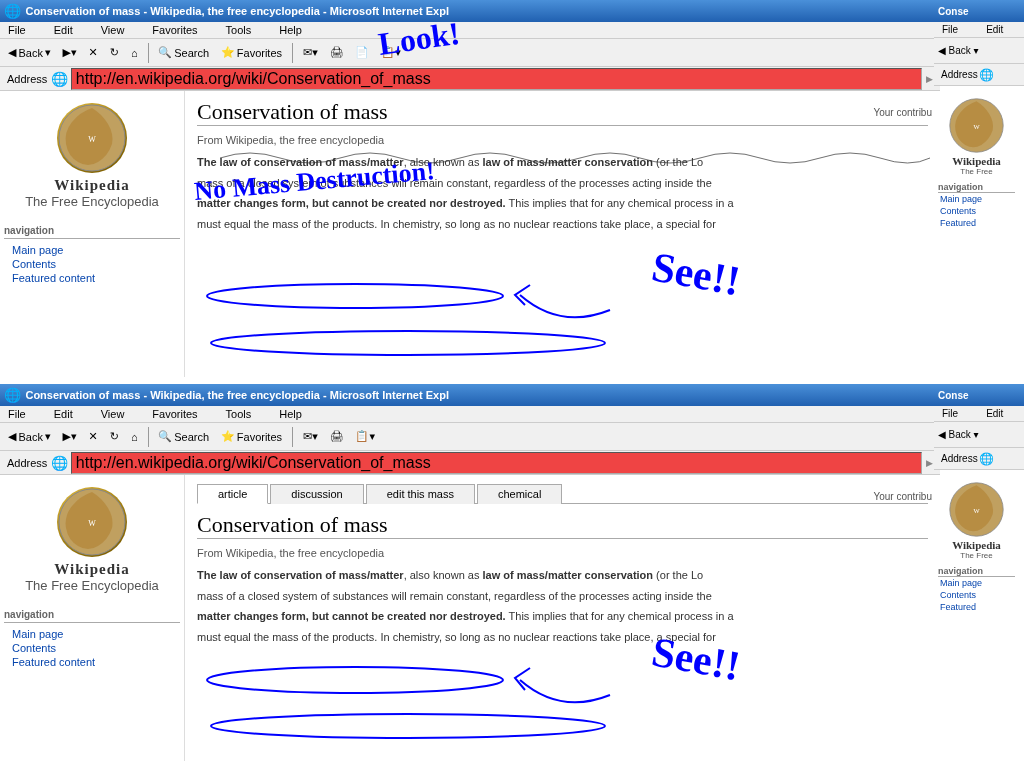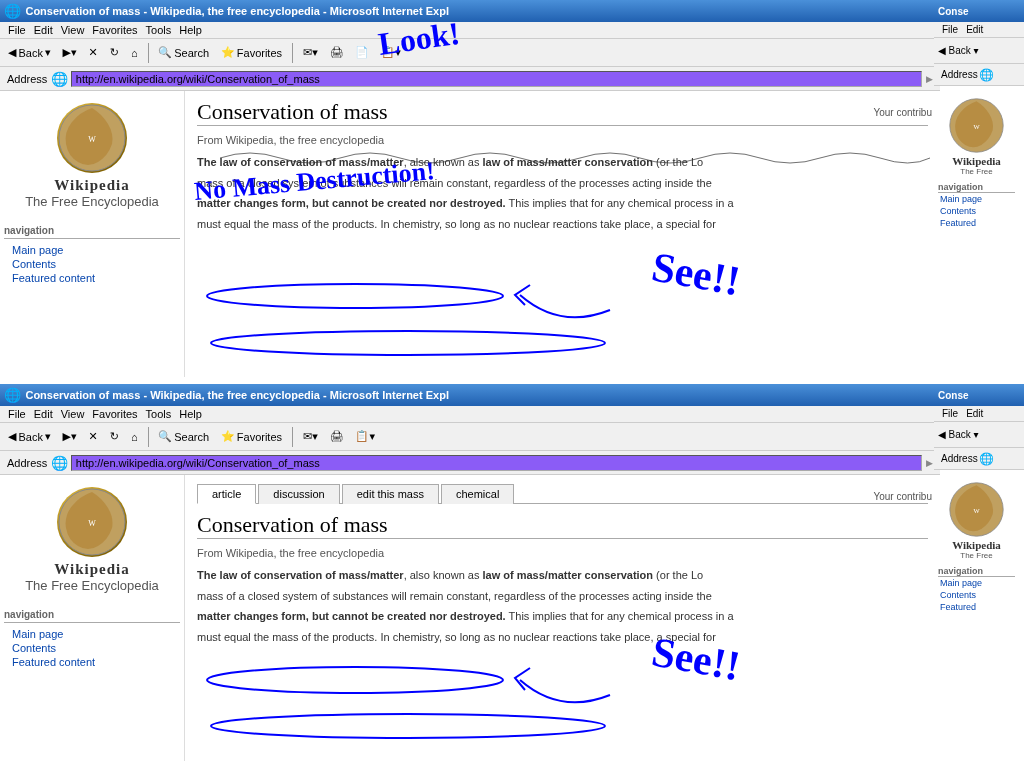--- a/index.html
+++ b/index.html
@@ -12,21 +12,21 @@
       padding: 2px 4px;
       display: flex;
       align-items: center;
       height: 22px;
       font-weight: bold;
     }
 
     .menu-bar {
       background: #f0f0f0;
       display: flex;
-      gap: 0;
+      gap: 20px;
       padding: 1px 4px;
       font-size: 11px;
       border-bottom: 1px solid #ccc;
     }
 
     .menu-bar span {
       padding: 1px 4px;
       cursor: pointer;
     }
 
@@ -61,24 +61,24 @@
       align-items: center;
       padding: 2px 7px;
       background: #f0f0f0;
       border-bottom: 1px solid #ccc;
       height: 24px;
       font-size: 11px;
     }
 
     .address-input {
       flex: 1;
-      font-size: 11px;
+      font-size: 16px;
       padding: 1px 4px;
       border: 1px inset #aaa;
-      background: #8b5cf6;
+      background: #ef4444;
     }
 
     .wiki-content {
       display: flex;
       height: calc(100% - 98px);
       overflow: hidden;
     }
 
     .wiki-sidebar {
       width: 185px;
@@ -170,21 +170,21 @@
 
     .bold-text { font-weight: bold; }
 
     .tabs-bar {
       display: flex;
       border-bottom: 1px solid #aaa;
       margin-bottom: 8px;
     }
 
     .tab {
-      padding: 3px 14px;
+      padding: 3px 20px;
       font-size: 11px;
       border: 1px solid #aaa;
       border-bottom: none;
       background: #f0f0f0;
       cursor: pointer;
       margin-right: 2px;
       position: relative;
       bottom: -1px;
     }
 

